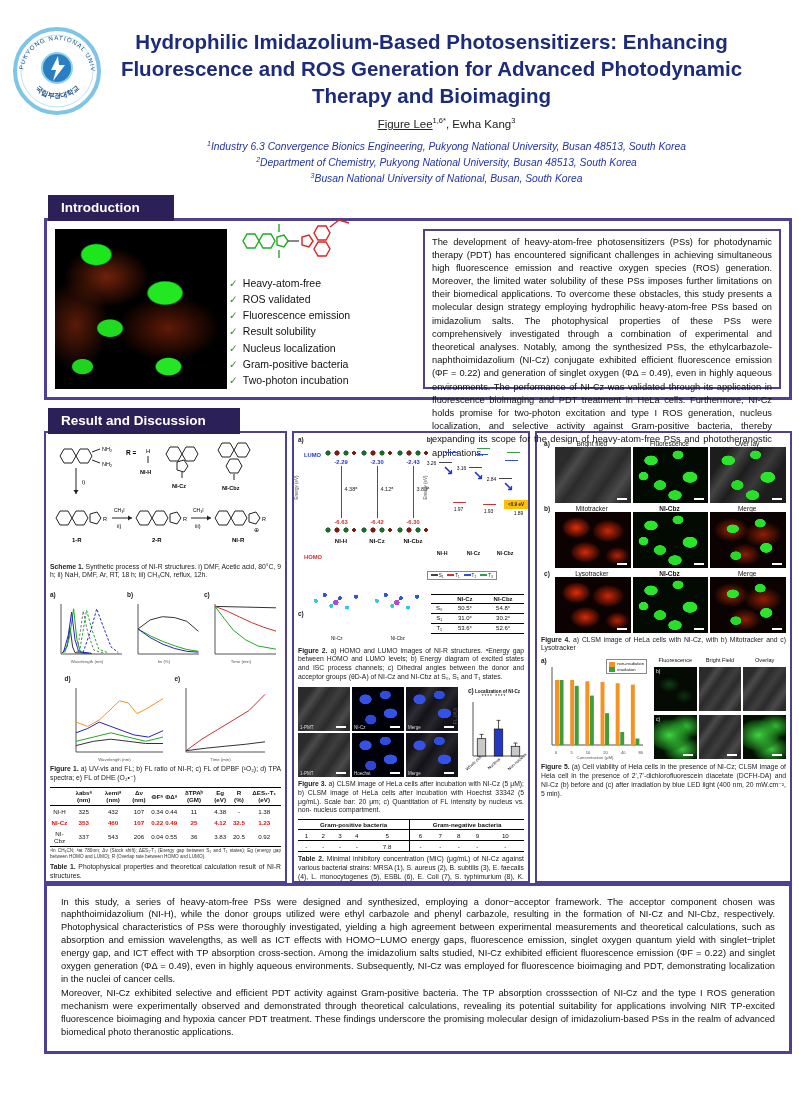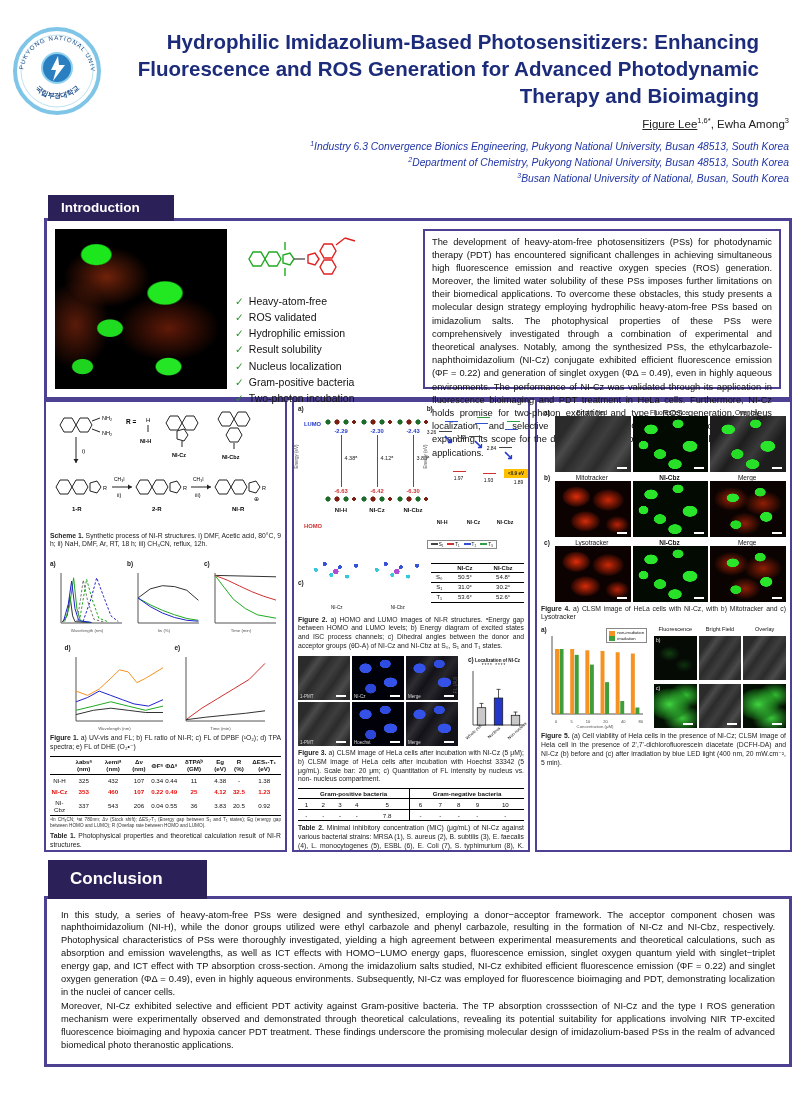--- a/index.html
+++ b/index.html
@@ -1,35 +1,35 @@
 <!DOCTYPE html>
 <html><head>
 <meta charset="utf-8">
 <style>
   html,body{margin:0;padding:0;background:#fff;}
   .page{width:799px;height:1104px;position:relative;font-family:"Liberation Sans","DejaVu Sans",sans-serif;color:#111;background:#fff;overflow:hidden;}
   
   .poster-header{display:flex;align-items:flex-start;padding:26px 10px 0 12px;}
   .uni-logo{flex:0 0 92px;}
-  .head-text{flex:1;text-align:right;}
+  .head-text{flex:1;text-align:center;}
   .title{font-size:20.5px;font-weight:bold;color:#1c2b7a;line-height:1.32;margin:2px 30px 0 0;}
   .authors{margin-top:7px;font-size:11.5px;color:#222;}
   .authors .ul{text-decoration:underline;}
   .authors sup{font-size:7.5px;}
   .affils{margin-top:9px;font-size:10.3px;color:#2135a8;font-style:italic;line-height:1.5;}
   .affils sup{font-size:7px;}
   
   .sec-head{display:inline-block;position:relative;z-index:2;background:#2b2058;color:#fff;font-weight:bold;
             font-size:13.5px;padding:5px 34px 6px 13px;margin:8px 0 -3px 48px;}
   .sec-head.big{font-size:17px;padding:9px 44px 10px 22px;}
   .box{border:3px solid #4d4193;margin:0 7px 0 44px;background:#fff;position:relative;}
   .inner-box{border:2px solid #4d4193;}
   
   .intro-flex{display:flex;gap:8px;padding:8px;height:176px;box-sizing:border-box;}
-  .intro-left{display:flex;gap:8px;flex:0 0 360px;}
+  .intro-left{display:flex;gap:2px;flex:0 0 360px;align-items:flex-end;}
   .chk-col{padding-top:2px;}
   .chk{font-size:10.5px;line-height:1.55;white-space:nowrap;}
   .tick{color:#2f8f2f;margin-right:5px;font-weight:bold;}
   .intro-para{flex:1;font-size:9.3px;text-align:justify;line-height:1.42;padding:5px 7px;color:#111;}
   
   .im{position:relative;overflow:hidden;background:#000;}
   .sb::after{content:"";position:absolute;right:4px;bottom:3px;width:10px;height:1.5px;background:#fff;}
   .tag{position:absolute;left:2px;bottom:1px;font-size:4.5px;color:#ddd;}
   .im-intro{background:
     radial-gradient(ellipse 26px 18px at 24% 16%,#1ce61c 0 55%,transparent 62%),
@@ -192,21 +192,21 @@
         <text font-size="6.2" fill="#1b4e8c" letter-spacing="1"><textPath href="#arcT" startOffset="4%">PUKYONG NATIONAL UNIVERSITY</textPath></text>
         <text font-size="7" font-weight="bold" fill="#1b4e8c"><textPath href="#arcB" startOffset="18%">국립부경대학교</textPath></text>
         <circle cx="45" cy="42" r="15" fill="#2a7fc0"></circle>
         <circle cx="45" cy="42" r="15" fill="none" stroke="#8fd0ee" stroke-width="2"></circle>
         <path d="M46 30 L39 44 L44 44 L41 55 L53 39 L47 39 Z" fill="#fff"></path>
       </svg>
     </div>
     <div class="head-text">
       <div class="title">Hydrophilic Imidazolium-Based Photosensitizers: Enhancing Fluorescence and ROS Generation for Advanced Photodynamic Therapy and Bioimaging</div>
       <div class="authors">
-        <span class="ul">Figure Lee</span><sup>1,6*</sup><span>, Ewha Among</span><sup>3</sup>
+        <span class="ul">Figure Lee</span><sup>1,6*</sup><span>, Ewha Kang</span><sup>3</sup>
       </div>
       <div class="affils">
         <div><sup>1</sup><span>Industry 6.3 Convergence Bionics Engineering, Pukyong National University, Busan 48513, South Korea</span></div>
         <div><sup>2</sup><span>Department of Chemistry, Pukyong National University, Busan 48513, South Korea</span></div>
         <div><sup>3</sup><span>Busan National University of National, Busan, South Korea</span></div>
       </div>
     </div>
   </div>
 
   
@@ -231,33 +231,34 @@
             <line x1="59" y1="30" x2="70" y2="30" stroke="#555" stroke-width="1.4"></line>
             <use href="#pgr" transform="translate(78,30)"></use>
             <use href="#hxr" transform="translate(93,22)"></use>
             <use href="#hxr" transform="translate(93,38)"></use>
             <line x1="101" y1="16" x2="110" y2="9" stroke="#e02020" stroke-width="1.4"></line>
             <line x1="110" y1="9" x2="120" y2="12" stroke="#e02020" stroke-width="1.4"></line>
           </svg>
           <div class="chk-col">
             <div class="chk"><span class="tick">✓</span><span>Heavy-atom-free</span></div>
             <div class="chk"><span class="tick">✓</span><span>ROS validated</span></div>
-            <div class="chk"><span class="tick">✓</span><span>Hydrophilic emission</span></div>
+            <div class="chk"><span class="tick">✓</span><span>Fluorescence emission</span></div>
             <div class="chk"><span class="tick">✓</span><span>Result solubility</span></div>
             <div class="chk"><span class="tick">✓</span><span>Nucleus localization</span></div>
             <div class="chk"><span class="tick">✓</span><span>Gram-positive bacteria</span></div>
             <div class="chk"><span class="tick">✓</span><span>Two-photon incubation</span></div>
           </div>
         </div>
       </div>
       <div class="intro-para inner-box">The development of heavy-atom-free photosensitizers (PSs) for photodynamic therapy (PDT) has encountered significant challenges in achieving simultaneous high fluorescence emission and reactive oxygen species (ROS) generation. Moreover, the limited water solubility of these PSs imposes further limitations on their biomedical applications. To overcome these obstacles, this study presents a molecular design strategy employing hydrophilic heavy-atom-free PSs based on imidazolium salts. The photophysical properties of these PSs were comprehensively investigated through a combination of experimental and theoretical analyses. Notably, among the synthesized PSs, the ethylcarbazole-naphthoimidazolium (NI-Cz) conjugate exhibited efficient fluorescence emission (ΦF = 0.22) and generation of singlet oxygen (ΦΔ = 0.49), even in highly aqueous environments. The performance of NI-Cz was validated through its application in fluorescence bioimaging and PDT treatment in HeLa cells. Furthermore, NI-Cz holds promise for two-photon excitation and type I ROS generation, nucleus localization, and selective activity against Gram-positive bacteria, thereby expanding its scope for the design of heavy-atom-free PSs and phototheranostic applications.</div>
     </div>
   </div>
 
   
+  <div class="sec-head"><span>Result and Discussion</span></div>
   <div class="res-wrap">
 
     <div class="inner-col col-l">
       <svg width="232" height="118" viewBox="0 0 232 118">
         <defs>
           <path id="hx" d="M8 0L4 7L-4 7L-8 0L-4 -7L4 -7Z" fill="none" stroke="#222" stroke-width="1"></path>
           <path id="pg" d="M6 0L2 6L-5 4L-5 -4L2 -6Z" fill="none" stroke="#222" stroke-width="1"></path>
         </defs>
         <use href="#hx" transform="translate(18,18)"></use>
           <use href="#hx" transform="translate(34,18)"></use>
@@ -704,21 +705,20 @@
             </div>
           <div class="im im-gray sb"></div>
           <div class="im im-greenbig sb"></div>
         </div>
       </div>
       <div class="cap"><b>Figure 5.</b><span> (a) Cell viability of Hela cells in the presence of NI-Cz; CLSM image of Hela cell in the presence of 2',7'-dichlorofluorescein diacetate (DCFH-DA) and NI-Cz (b) before and (c) after irradiation by blue LED light (400 nm, 20 mW.cm⁻², 5 min).</span></div>
     </div>
   </div>
 
   
-  <div class="sec-head big"><span>Conclusion</span></div>
   <div class="box">
     <div class="concl">
       <p>In this study, a series of heavy-atom-free PSs were designed and synthesized, employing a donor−acceptor framework. The acceptor component chosen was naphthoimidazolium (NI-H), while the donor groups utilized were ethyl carbazole and phenyl carbazole, resulting in the formation of NI-Cz and NI-Cbz, respectively. Photophysical characteristics of PSs were thoroughly investigated, yielding a high agreement between experimental measurements and theoretical calculations, such as absorption and emission wavelengths, as well as ICT effects with HOMO−LUMO energy gaps, fluorescence emission, singlet oxygen quantum yield with singlet−triplet energy gap, and ICT effect with TP absorption cross-section. Among the imidazolium salts studied, NI-Cz exhibited efficient fluorescence emission (ΦF = 0.22) and singlet oxygen generation (ΦΔ = 0.49), even in highly aqueous environments. Subsequently, NI-Cz was employed for fluorescence bioimaging and PDT, demonstrating localization in the nuclei of cancer cells.</p>
       <p>Moreover, NI-Cz exhibited selective and efficient PDT activity against Gram-positive bacteria. The TP absorption crosssection of NI-Cz and the type I ROS generation mechanism were experimentally observed and demonstrated through theoretical calculations, revealing its potential suitability for applications involving NIR TP-excited fluorescence bioimaging and hypoxia cancer PDT treatment. These findings underscore the promising molecular design of imidazolium-based PSs in the realm of advanced biomedical photo theranostic applications.</p>
     </div>
   </div>
 
   
   
 

